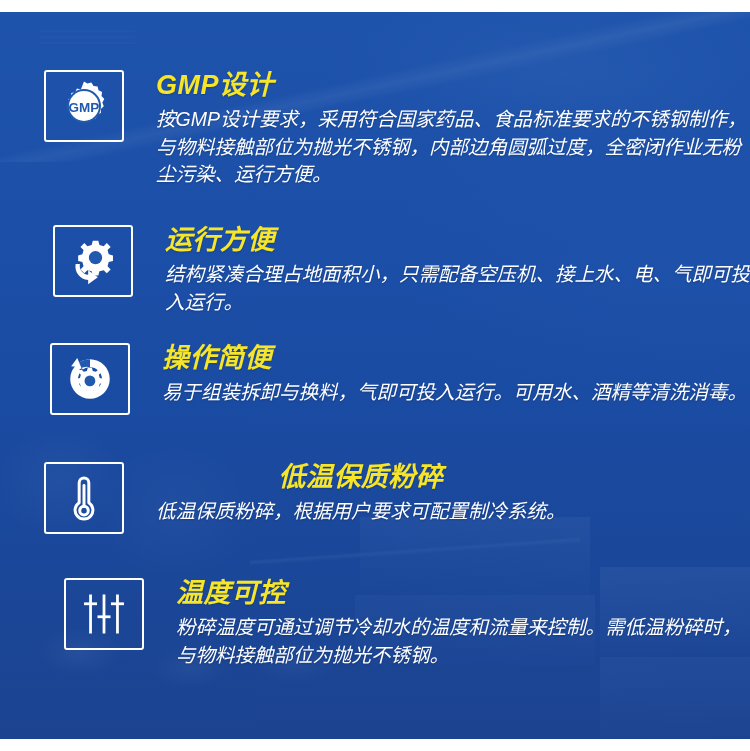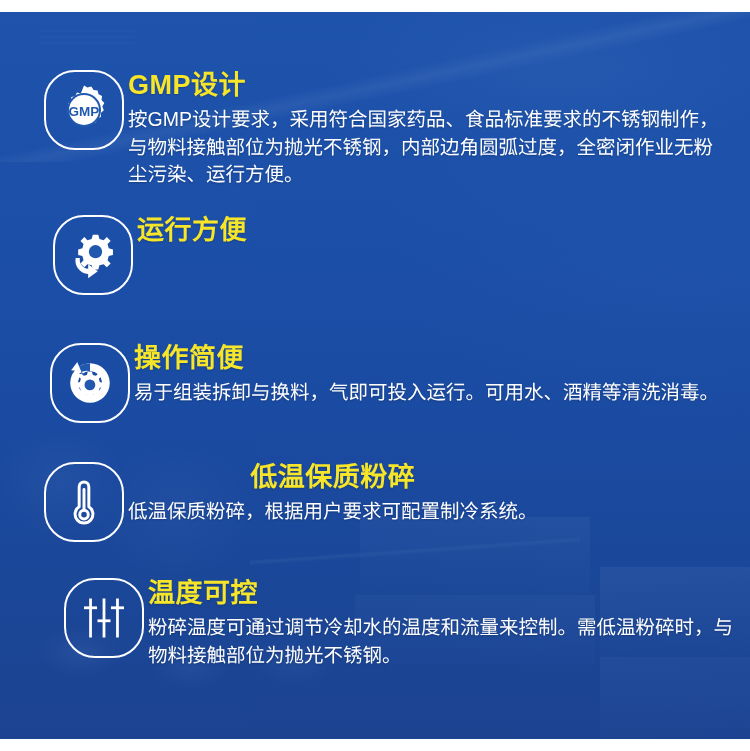--- a/index.html
+++ b/index.html
@@ -93,34 +93,35 @@
     position: absolute;
     left: 44px;
     display: flex;
     align-items: flex-start;
     gap: 0;
   }
 
   .icon-box {
     flex: 0 0 auto;
     width: 80px;
-    height: 80px;
+    height: 72px;
     border: 2px solid #ffffff;
-    border-radius: 31px;
+    border-radius: 3px;
     box-sizing: border-box;
     display: flex;
     align-items: center;
     justify-content: center;
   }
 
   .icon-box svg { display: block; }
 
   .row-text {
-    margin-left: 4px;
+    margin-left: 32px;
     padding-top: 0;
+    font-style: italic;
   }
 
   .feat-title {
     color: #f6e528;
     font-size: 27px;
     font-weight: bold;
     line-height: 1.18;
     letter-spacing: 0.5px;
     margin: 0 0 4px 0;
     white-space: nowrap;
@@ -131,21 +132,21 @@
     color: #ffffff;
     font-size: 19.5px;
     line-height: 1.42;
     margin: 0;
     max-width: 592px;
     text-shadow: 0 1px 2px rgba(0,0,0,0.22);
   }
 
   
   #row-0 { top: 58px;  }
-  #row-1 { top: 203px; padding-left: 9px; }
+  #row-1 { top: 213px; padding-left: 9px; }
   #row-2 { top: 331px; padding-left: 6px; }
   #row-3 { top: 450px; text-align: center; }
   #row-4 { top: 566px; padding-left: 20px; }
 </style>
 </head>
 <body>
 
 <div class="page">
 
   <div class="bg-band">
@@ -178,20 +179,21 @@
         <svg width="54" height="54" viewBox="0 0 56 56">
           <g fill="#ffffff">
             <path d="M33.5 7.0l1.2 4.4 4.4 1.2 3.2-3.2 4.0 4.0-3.2 3.2 1.2 4.4 4.4 1.2v5.7l-4.4 1.2-1.2 4.4 3.2 3.2-4.0 4.0-3.2-3.2-4.4 1.2-1.2 4.4h-5.7l-1.2-4.4-4.4-1.2-3.2 3.2-4.0-4.0 3.2-3.2-1.2-4.4-4.4-1.2v-5.7l4.4-1.2 1.2-4.4-3.2-3.2 4.0-4.0 3.2 3.2 4.4-1.2 1.2-4.4z"></path>
           </g>
           <circle cx="30.6" cy="24.5" r="6.9" fill="#2159ae"></circle>
           <path d="M10 31c-1.5 8.5 4.5 16 13 16.6v4.6l10-7.3-10-7.3v4.6c-5.6-.6-9.6-5.6-8.6-11.2z" fill="#ffffff"></path>
         </svg>
       </div>
       <div class="row-text">
         <div class="feat-title">运行方便</div>
+        <div class="feat-desc">结构紧凑合理占地面积小，只需配备空压机、接上水、电、气即可投入运行。</div>
       </div>
     </div>
 
     <div class="row" id="row-2">
       <div class="icon-box">
         <svg width="54" height="54" viewBox="0 0 56 56">
           <path d="M28 7.5a20.5 20.5 0 1 0 0 41 20.5 20.5 0 0 0 0-41zm0 8.2a12.3 12.3 0 1 1 0 24.6 12.3 12.3 0 0 1 0-24.6z" fill="#ffffff"></path>
           <path d="M28 7.5A20.5 20.5 0 0 0 10.2 17.9l-2.6-5.0 8.6 .2 5.8 6.4-5.4-1.0A12.3 12.3 0 0 1 28 15.7z" fill="#2159ae"></path>
           <path d="M14.8 6.3l4.0 9.6-10.3-1.0z" fill="#ffffff"></path>
           <g fill="#ffffff">

